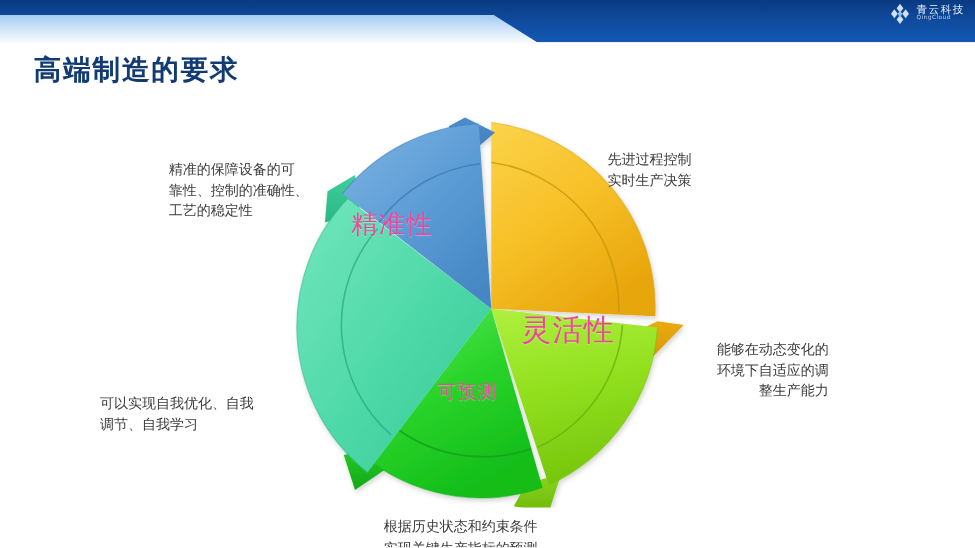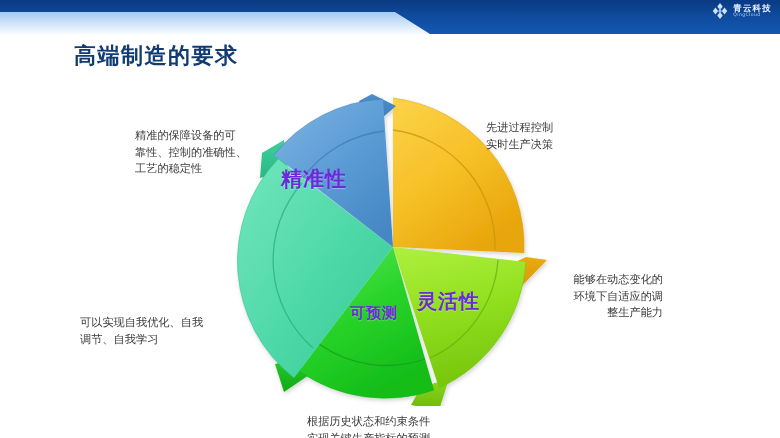--- a/index.html
+++ b/index.html
@@ -44,58 +44,57 @@
     display:flex;align-items:center;gap:4px;
     z-index:7;
   }
   .logo-mark{
     width:18px;height:18px;position:relative;flex:0 0 auto;
   }
   .logo-text{
     display:flex;flex-direction:column;line-height:1;
   }
   .logo-cn{
-    font-size:8.5px;color:#eaf3ff;letter-spacing:1.2px;font-weight:bold;
+    font-size:8.5px;color:#eaf3ff;letter-spacing:1.2px;font-weight:normal;
     text-shadow:0 0 2px rgba(0,60,140,.8);
   }
   .logo-en{
     font-size:4.6px;color:#b8d4f2;letter-spacing:.4px;margin-top:1px;
   }
 
   
   .page-title{
     position:absolute;left:27px;top:41px;
     font-size:22px;font-weight:bold;
     color:#123b73;
     letter-spacing:1.5px;
     z-index:6;
     text-shadow:0 1px 0 rgba(255,255,255,.6);
-    margin-left:47px;
   }
 
   
   .diagram{
     position:absolute;left:236px;top:90px;width:314px;height:316px;
     z-index:4;
   }
   .diagram svg{display:block;width:314px;height:316px;}
 
   
   .seg-label{
     position:absolute;
-    color:#6d28d9;
-    font-weight:bold;
+    color:#ec4899;
+    font-weight:normal;
     letter-spacing:1px;
     white-space:nowrap;
     z-index:6;
     text-shadow:0 1px 1px rgba(255,255,255,.35);
   }
   .seg-realtime{ left:392px; top:165px; font-size:21px; }
   .seg-precise { left:281px; top:165px; font-size:21px; }
-  .seg-flexible{ left:417px; top:248px; font-size:20px;margin-top:40px; }
+  .seg-flexible{ left:417px; top:248px; font-size:24px; }
   .seg-optimize{ left:259px; top:248px; font-size:20px; }
   .seg-predict {
     left:346px; top:305px; font-size:15px;
     width:56px;white-space:normal;text-align:center;line-height:1.15;
   }
 
   
   .note{
     position:absolute;
     font-size:11.2px;

